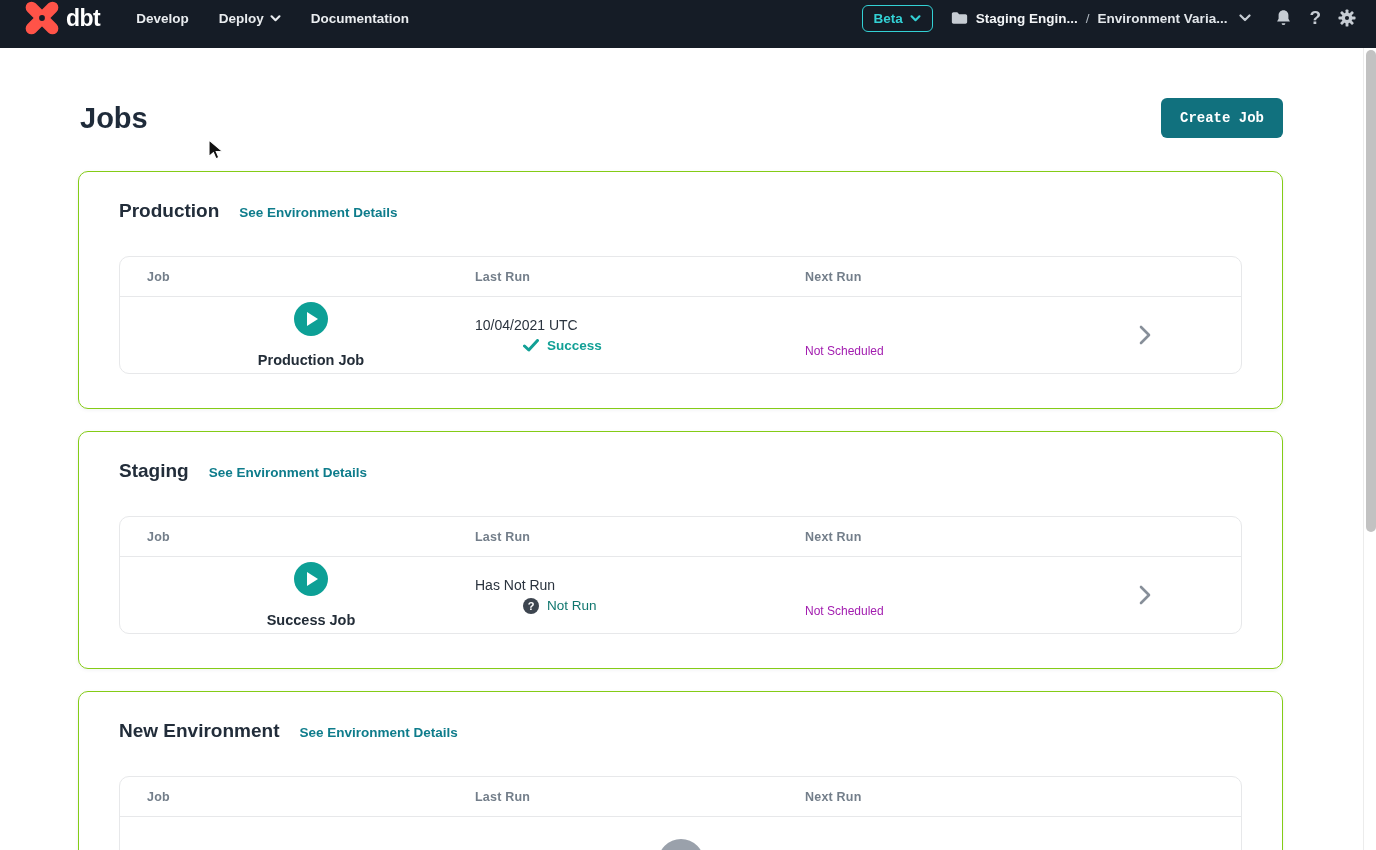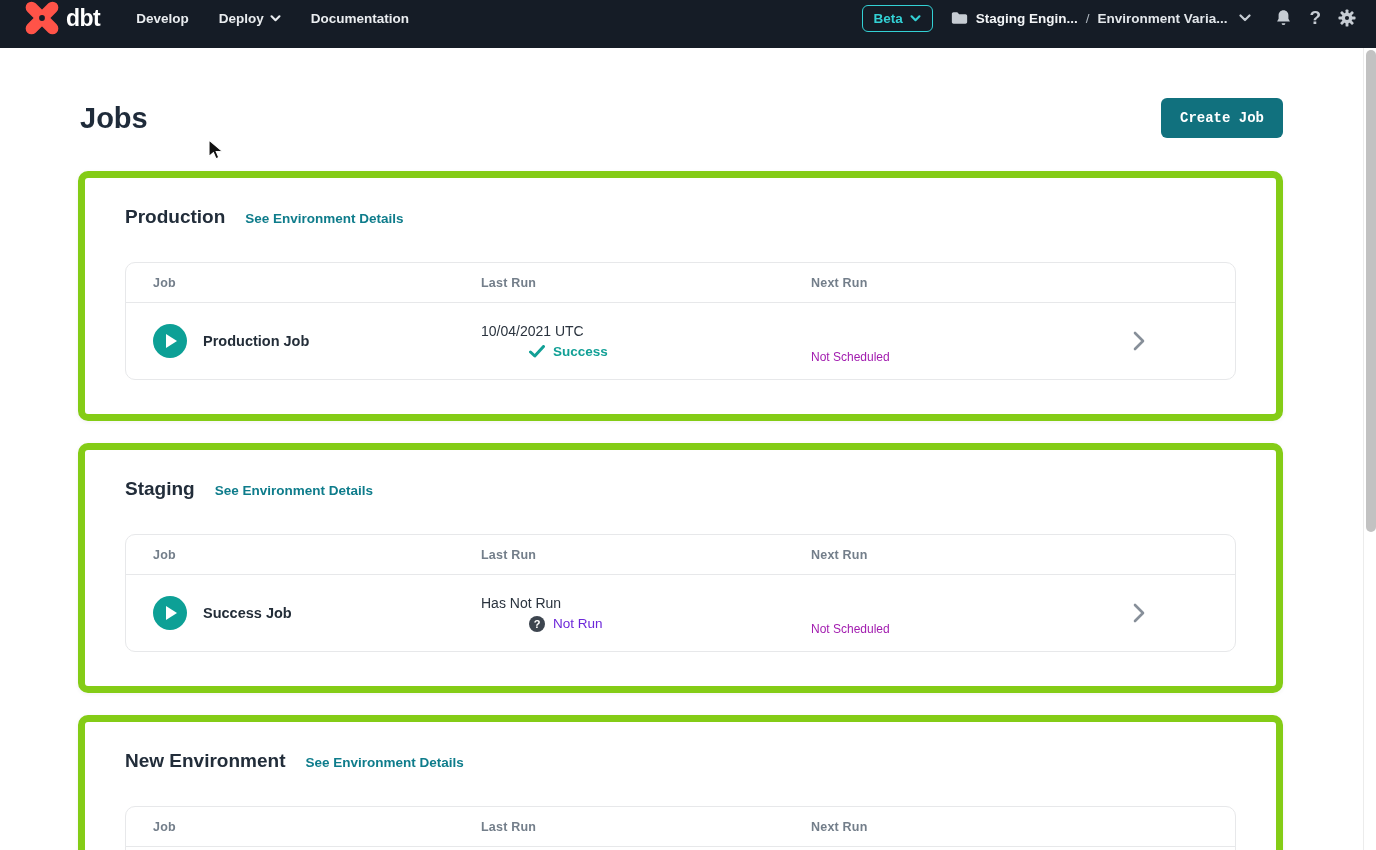--- a/index.html
+++ b/index.html
@@ -31,42 +31,42 @@
 
   
   .main { padding:0 93px 0 78px; }
   .title-row { display:flex; align-items:center; justify-content:space-between;
     margin-top:50px; margin-bottom:33px; padding-left:2px; }
   .page-title { font-size:29px; font-weight:700; color:#1f2b3a; }
   .btn-primary { background:#11717e; color:#fff; font-size:14px; font-weight:600;
     border:none; border-radius:6px; padding:12px 19px; cursor:pointer;
     font-family:Liberation Mono, monospace; }
 
-  .env-card { background:#fff; border:7px solid #84cc16; border-radius:10px;
+  .env-card { background:#fff; border:1px solid #84cc16; border-radius:10px;
     box-shadow:0 1px 4px rgba(30,40,60,.06); padding:28px 40px 34px 40px; margin-bottom:22px; }
   .env-head { display:flex; align-items:baseline; gap:20px; }
   .env-name { font-size:19px; font-weight:700; color:#222d3a; }
   .env-link { font-size:13.5px; font-weight:700; color:#0e7c8b; text-decoration:none; cursor:pointer; }
 
   .jobtable { border:1px solid #e7e8ea; border-radius:10px; margin-top:34px; overflow:hidden; }
   .thead { display:grid; grid-template-columns:328px 330px 1fr; align-items:center;
     height:40px; padding:0 27px; border-bottom:1px solid #e7e8ea; }
   .th { color:#737e8a; font-size:12.5px; font-weight:700; letter-spacing:.2px; }
   .trow { display:grid; grid-template-columns:328px 330px 1fr; align-items:center;
     height:76px; padding:0 27px; position:relative; cursor:pointer; }
-  .jobcell { display:flex; align-items:center; gap:16px; }
+  .jobcell { display:flex; align-items:center; gap:16px;flex-direction:column; }
   .play-btn { width:34px; height:34px; border-radius:50%; background:#0da096; border:none;
     display:flex; align-items:center; justify-content:center; cursor:pointer; flex:none; }
   .play-tri { width:0; height:0; border-left:11px solid #fff; border-top:7px solid transparent;
     border-bottom:7px solid transparent; margin-left:3px; }
   .job-name { font-size:14.5px; font-weight:700; color:#232d38; }
   .lastrun-line1 { font-size:14px; color:#2a333e; }
   .status-line { display:flex; align-items:center; gap:8px; margin-top:5px;margin-left:48px; }
   .status-success { font-size:13.5px; font-weight:600; color:#12a096; }
-  .status-notrun { font-size:13.5px; color:#6d28d9; }
+  .status-notrun { font-size:13.5px; color:#0f766e; }
   .qmark-badge { width:16px; height:16px; border-radius:50%; background:#3d454f; color:#fff;
     font-size:11px; font-weight:700; display:flex; align-items:center; justify-content:center; flex:none; }
   .nextrun { font-size:12px; color:#a21caf;margin-top:32px; }
   .row-chevron { position:absolute; right:90px; top:50%; transform:translateY(-50%); display:flex; }
 
   .empty-state { display:flex; justify-content:center; padding-top:22px; height:60px; overflow:hidden; }
   .empty-circle { width:46px; height:46px; border-radius:50%; background:#9aa1ab; color:#fff;
     font-size:27px; font-weight:700; display:flex; align-items:center; justify-content:center; }
 
   .cursor { position:absolute; left:206px; top:139px; z-index:20; pointer-events:none; }

